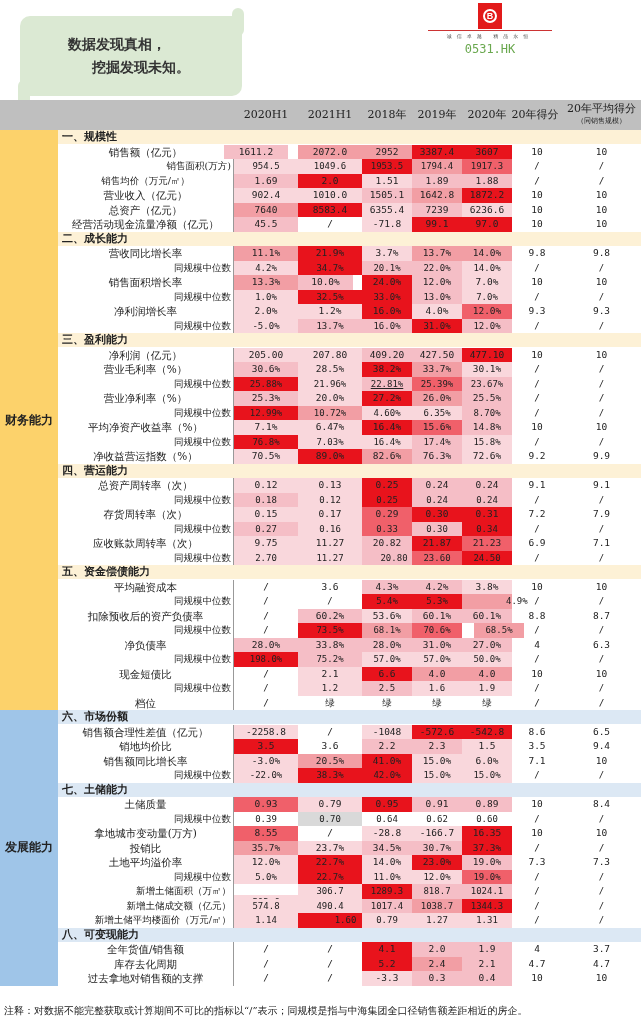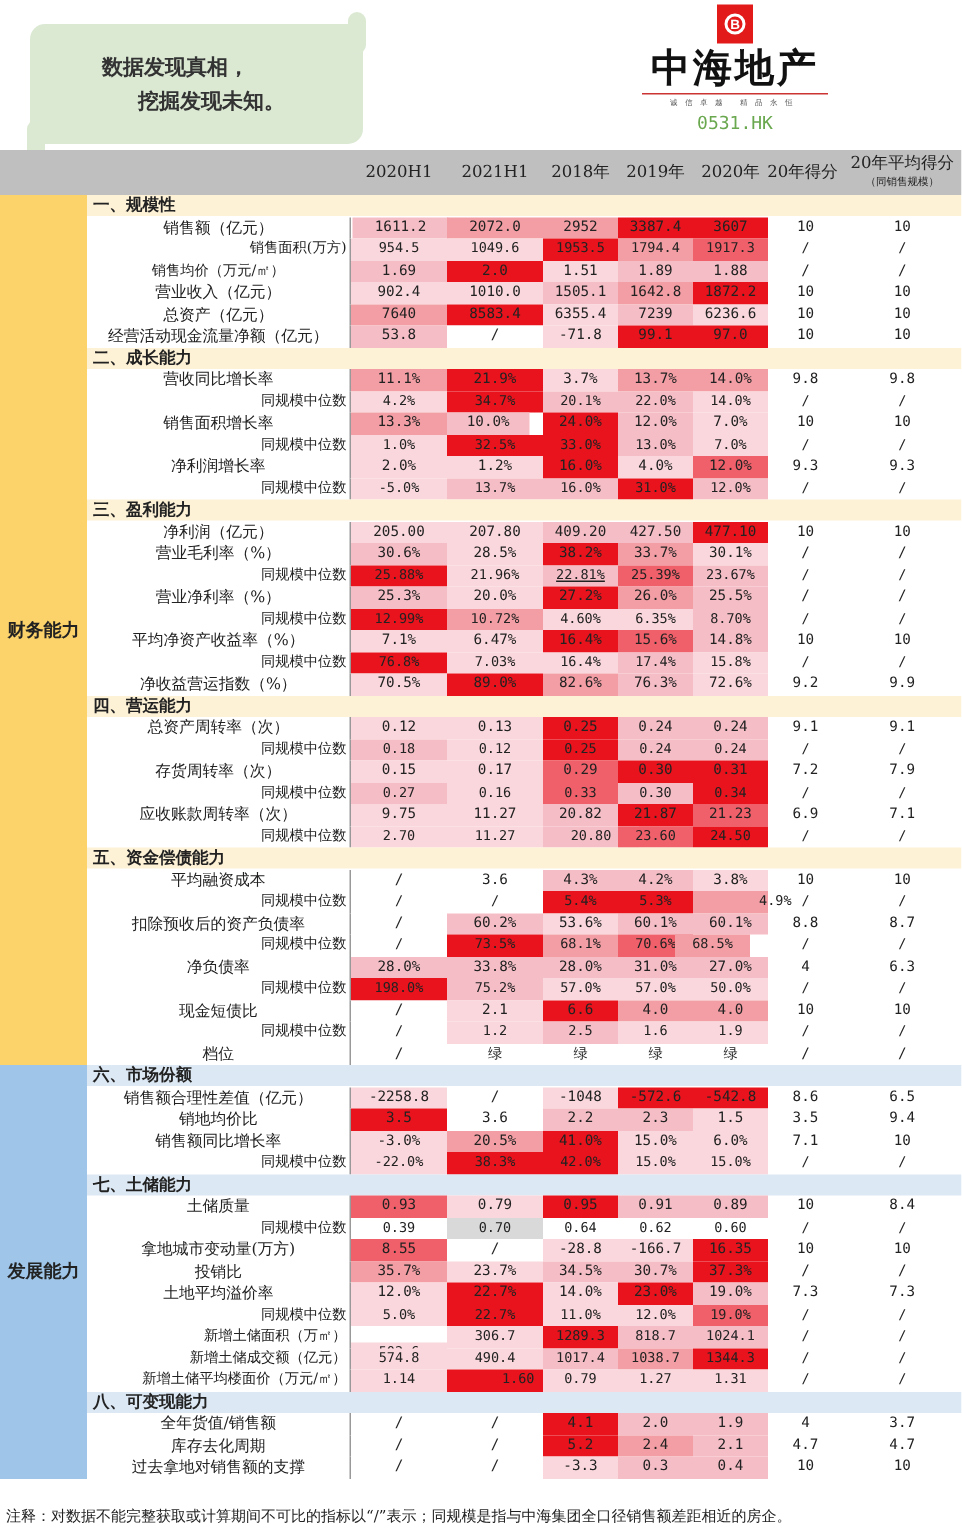--- a/index.html
+++ b/index.html
@@ -58,21 +58,20 @@
   <div class="banner-curl-top"></div>
   <div class="banner-curl-bot"></div>
   <div class="slogan-1">数据发现真相，</div>
   <div class="slogan-2">挖掘发现未知。</div>
 </div>
 
 <div class="logo">
   <div class="logo-mark">
       <span>B</span>
     </div>
-  <div class="logo-cn">中海地产</div>
   <div class="logo-line"></div>
   <div class="logo-sub">诚信卓越  精品永恒</div>
   <div class="logo-code">0531.HK</div>
 </div>
 
 <div class="header-bar">
   <div class="hcell" style="left:234px;width:64px">2020H1</div>
   <div class="hcell" style="left:298px;width:64px">2021H1</div>
   <div class="hcell" style="left:362px;width:50px">2018年</div>
   <div class="hcell" style="left:412px;width:50px">2019年</div>
@@ -81,21 +80,21 @@
   <div class="hcell avg" style="left:562px;width:79px">
     <span>20年平均得分</span>
     <small>（同销售规模）</small>
   </div>
 </div>
 
 <div id="table">
     <div class="section fin" style="top: 130px;">一、规模性</div>
     <div class="row" style="top: 144.5px;">
       <div class="label">销售额（亿元）</div>
-      <div class="c h2" style="left: 177px; width: 64px;">1611.2</div>
+      <div class="c h2" style="left: 166px; width: 64px;">1611.2</div>
       <div class="c h3" style="left: 240px; width: 64px;">2072.0</div>
       <div class="c h3" style="left: 304px; width: 50px;">2952</div>
       <div class="c h5" style="left: 354px; width: 50px;">3387.4</div>
       <div class="c h5" style="left: 404px; width: 50px;">3607</div>
       <div class="c" style="left: 454px; width: 50px;">10</div>
       <div class="c" style="left: 504px; width: 79px;">10</div>
     </div>
     <div class="row subrow" style="top: 159px;">
       <div class="label sub">销售面积(万方)</div>
       <div class="c h1" style="left: 176px; width: 64px;">954.5</div>
@@ -131,21 +130,21 @@
       <div class="c h3" style="left: 176px; width: 64px;">7640</div>
       <div class="c h5" style="left: 240px; width: 64px;">8583.4</div>
       <div class="c h1" style="left: 304px; width: 50px;">6355.4</div>
       <div class="c h2" style="left: 354px; width: 50px;">7239</div>
       <div class="c h1" style="left: 404px; width: 50px;">6236.6</div>
       <div class="c" style="left: 454px; width: 50px;">10</div>
       <div class="c" style="left: 504px; width: 79px;">10</div>
     </div>
     <div class="row" style="top: 217px;">
       <div class="label">经营活动现金流量净额（亿元）</div>
-      <div class="c h2" style="left: 176px; width: 64px;">53.8</div>
+      <div class="c h2" style="left: 176px; width: 64px;">45.5</div>
       <div class="c h0" style="left: 240px; width: 64px;">/</div>
       <div class="c h1" style="left: 304px; width: 50px;">-71.8</div>
       <div class="c h5" style="left: 354px; width: 50px;">99.1</div>
       <div class="c h5" style="left: 404px; width: 50px;">97.0</div>
       <div class="c" style="left: 454px; width: 50px;">10</div>
       <div class="c" style="left: 504px; width: 79px;">10</div>
     </div>
     <div class="section fin" style="top: 231.5px;">二、成长能力</div>
     <div class="row" style="top: 246px;">
       <div class="label">营收同比增长率</div>
@@ -379,21 +378,21 @@
       <div class="c h2" style="left: 404px; width: 50px;">60.1%</div>
       <div class="c" style="left: 454px; width: 50px;">8.8</div>
       <div class="c" style="left: 504px; width: 79px;">8.7</div>
     </div>
     <div class="row subrow" style="top: 623px;">
       <div class="label sub">同规模中位数</div>
       <div class="c h0" style="left: 176px; width: 64px;">/</div>
       <div class="c h5" style="left: 240px; width: 64px;">73.5%</div>
       <div class="c h3" style="left: 304px; width: 50px;">68.1%</div>
       <div class="c h4" style="left: 354px; width: 50px;">70.6%</div>
-      <div class="c h3" style="left: 392px; width: 50px;">68.5%</div>
+      <div class="c h3" style="left: 416px; width: 50px;">68.5%</div>
       <div class="c" style="left: 454px; width: 50px;">/</div>
       <div class="c" style="left: 504px; width: 79px;">/</div>
     </div>
     <div class="row" style="top: 637.5px;">
       <div class="label">净负债率</div>
       <div class="c h2" style="left: 176px; width: 64px;">28.0%</div>
       <div class="c h2" style="left: 240px; width: 64px;">33.8%</div>
       <div class="c h2" style="left: 304px; width: 50px;">28.0%</div>
       <div class="c h2" style="left: 354px; width: 50px;">31.0%</div>
       <div class="c h2" style="left: 404px; width: 50px;">27.0%</div>

